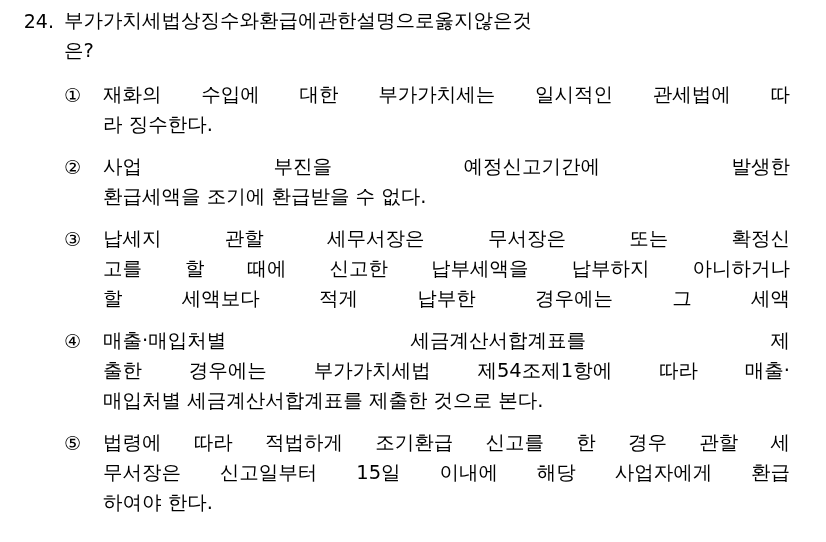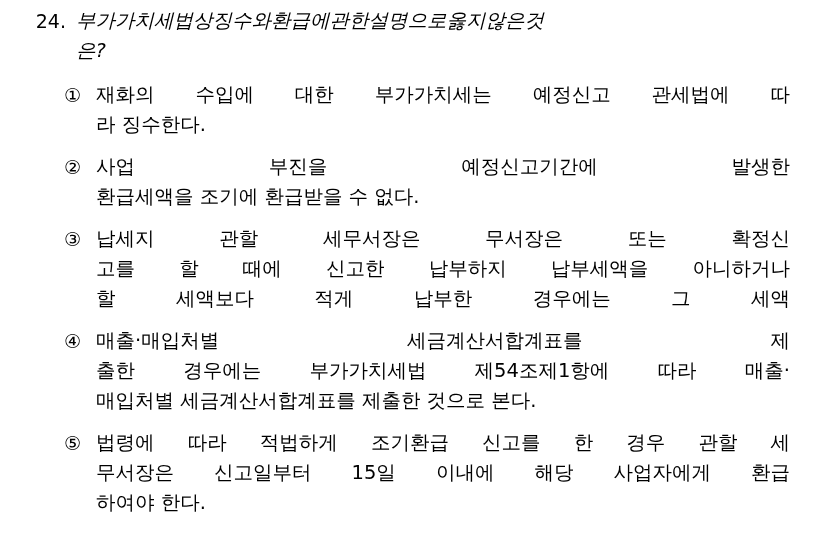--- a/index.html
+++ b/index.html
@@ -23,21 +23,21 @@
   }
   .question {
     position: absolute;
     left: 0;
     top: 6px;
     width: 826px;
   }
   .q-head {
     display: flex;
     align-items: flex-start;
-    padding-left: 30px;
+    padding-left: 18px;
     padding-right: 30px;
   }
   .q-number {
     flex: 0 0 auto;
     font-size: 19px;
     line-height: 30px;
     width: 36px;
     text-align: right;
     margin-right: 10px;
   }
@@ -45,21 +45,20 @@
     flex: 1 1 auto;
     font-size: 19.5px;
     line-height: 30px;
     text-align: justify;
     text-justify: inter-character;
     word-break: keep-all;
   }
   .q-text .line {
     display: block;
     white-space: nowrap;
-    font-style: italic;
   }
   .choices {
     margin-top: 14px;
     padding-left: 64px;
     padding-right: 36px;
   }
   .choice {
     display: flex;
     align-items: flex-start;
     margin-bottom: 12px;
@@ -72,20 +71,21 @@
     margin-right: 6px;
   }
   .choice-body {
     flex: 1 1 auto;
     font-size: 19.5px;
     line-height: 30px;
   }
   .choice-body .line {
     display: block;
     white-space: nowrap;
+    margin-left: 7px;
   }
   .choice-body .line.justify {
     display: flex;
     justify-content: space-between;
   }
   .choice-body .line.justify > span {
     white-space: pre;
   }
 </style>
 </head>
@@ -107,21 +107,21 @@
     <div class="choices">
 
       <div class="choice">
         <div class="choice-marker">①</div>
         <div class="choice-body">
           <span class="line justify">
             <span>재화의</span>
               <span>수입에</span>
               <span>대한</span>
               <span>부가가치세는</span>
-              <span>예정신고</span>
+              <span>일시적인</span>
               <span>관세법에</span>
               <span>따</span>
           </span>
           <span class="line">라 징수한다.</span>
         </div>
       </div>
 
       <div class="choice">
         <div class="choice-marker">②</div>
         <div class="choice-body">
@@ -144,22 +144,22 @@
               <span>세무서장은</span>
               <span>무서장은</span>
               <span>또는</span>
               <span>확정신</span>
           </span>
           <span class="line justify">
             <span>고를</span>
               <span>할</span>
               <span>때에</span>
               <span>신고한</span>
+              <span>납부세액을</span>
               <span>납부하지</span>
-              <span>납부세액을</span>
               <span>아니하거나</span>
           </span>
           <span class="line justify">
               <span>할</span>
               <span>세액보다</span>
               <span>적게</span>
               <span>납부한</span>
               <span>경우에는</span>
               <span>그</span>
               <span>세액</span>

